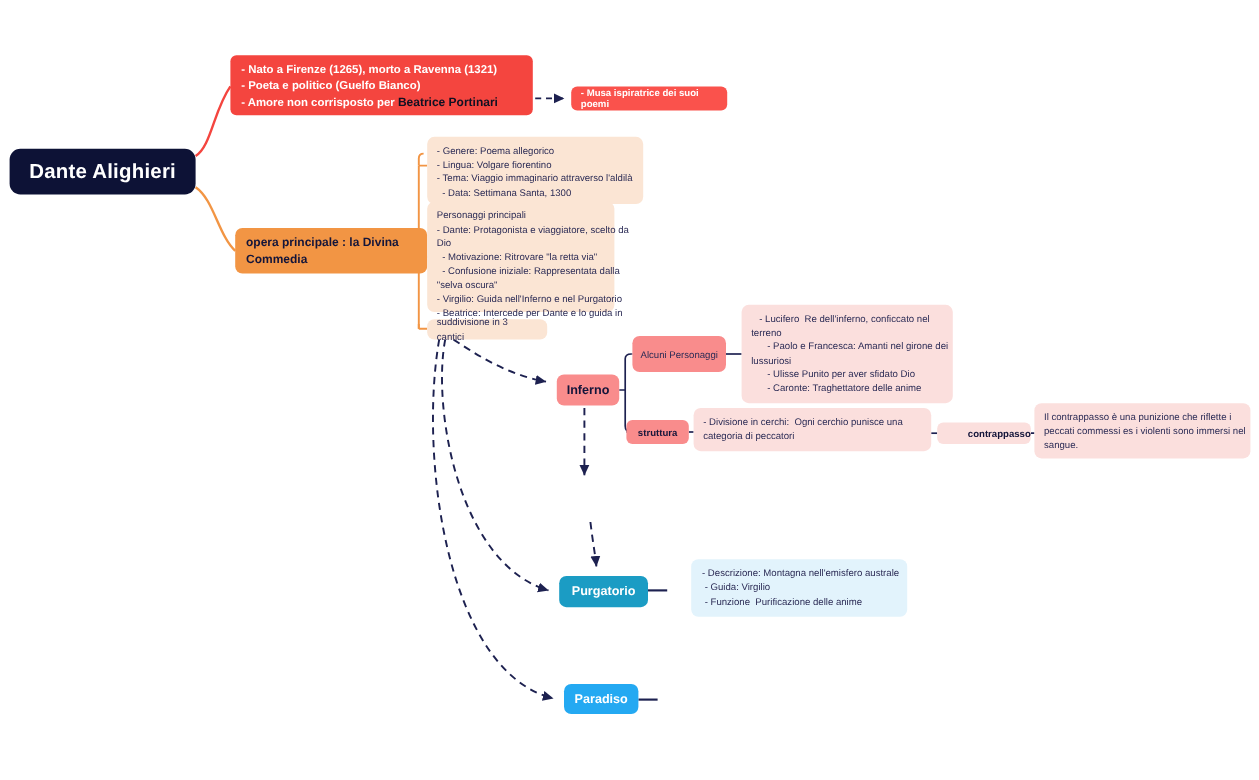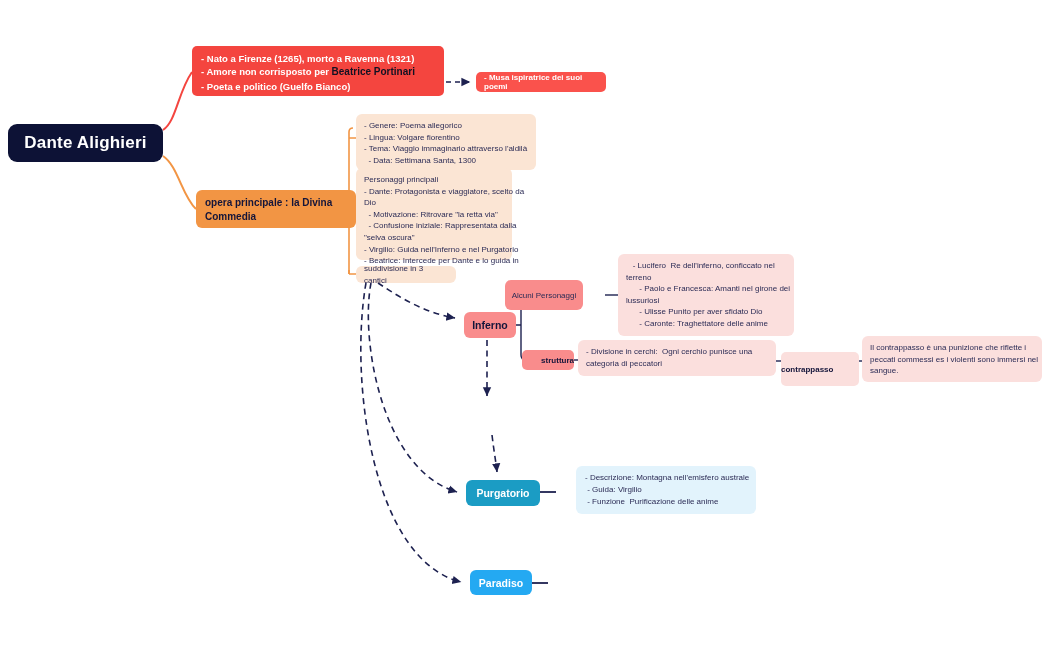--- a/index.html
+++ b/index.html
@@ -58,44 +58,44 @@
              display: flex; align-items: center; }
 
   
   .inferno {
     left: 464px; top: 312px; width: 52px; height: 26px;
     background: #f98c8c; border-radius: 6px;
     color: #14153a; font-size: 10.5px; font-weight: 700;
     display: flex; align-items: center; justify-content: center;
   }
   .personaggi {
-    left: 505px; top: 280px; width: 78px; height: 30px;
+    left: 527px; top: 280px; width: 78px; height: 30px;
     background: #f98c8c; border-radius: 6px;
     color: #2b2b55; font-size: 8px;
     display: flex; align-items: center; justify-content: center;
     text-align: center;
   }
   .struttura {
     left: 522px; top: 350px; width: 52px; height: 20px;
     background: #f98c8c; border-radius: 5px;
     color: #14153a; font-size: 8px; font-weight: 700;
-    display: flex; align-items: center; justify-content: flex-end;
+    display: flex; align-items: center; justify-content: center;
   }
   .rosepanel {
     background: #fbdfdd; border-radius: 6px;
     color: #2b2b55; font-size: 8px; line-height: 1.45;
     padding: 6px 8px;
   }
   .r-lucifero { left: 618px; top: 254px; width: 176px; height: 82px; }
   .r-cerchi   { left: 578px; top: 340px; width: 198px; height: 36px; }
   .contrapp {
-    left: 781px; top: 352px; width: 78px; height: 34px;
+    left: 781px; top: 352px; width: 78px; height: 18px;
     background: #fbdfdd; border-radius: 5px;
     color: #14153a; font-size: 8px; font-weight: 700;
-    display: flex; align-items: center; justify-content: flex-start;
+    display: flex; align-items: center; justify-content: flex-end;
   }
   .r-contrapp { left: 862px; top: 336px; width: 180px; height: 46px; }
 
   
   .burella {
     left: 420px; top: 404px; width: 190px; height: 30px;
     background: #73d48a; border-radius: 6px;
     color: #14153a; font-size: 8px; line-height: 1.45;
     padding: 5px 8px;
   }
@@ -182,22 +182,22 @@
 
     <path d="M532,583 L548,583" fill="none" stroke="#1d2150" stroke-width="1.8"></path>
   </svg>
 
   <div class="node root">
     <span>Dante Alighieri</span>
   </div>
 
   <div class="node bio">
     <span class="ln">- Nato a Firenze (1265), morto a Ravenna (1321)</span>
+    <span class="ln">- Poeta e politico (Guelfo Bianco)</span>
     <span class="ln"><span>- Amore non corrisposto per </span><b class="dark">Beatrice Portinari</b></span>
-    <span class="ln">- Poeta e politico (Guelfo Bianco)</span>
   </div>
 
   <div class="node musa">
     <span>- Musa ispiratrice dei suoi poemi</span>
   </div>
 
   <div class="node opera">
     <span>opera principale : la Divina Commedia</span>
   </div>
 

